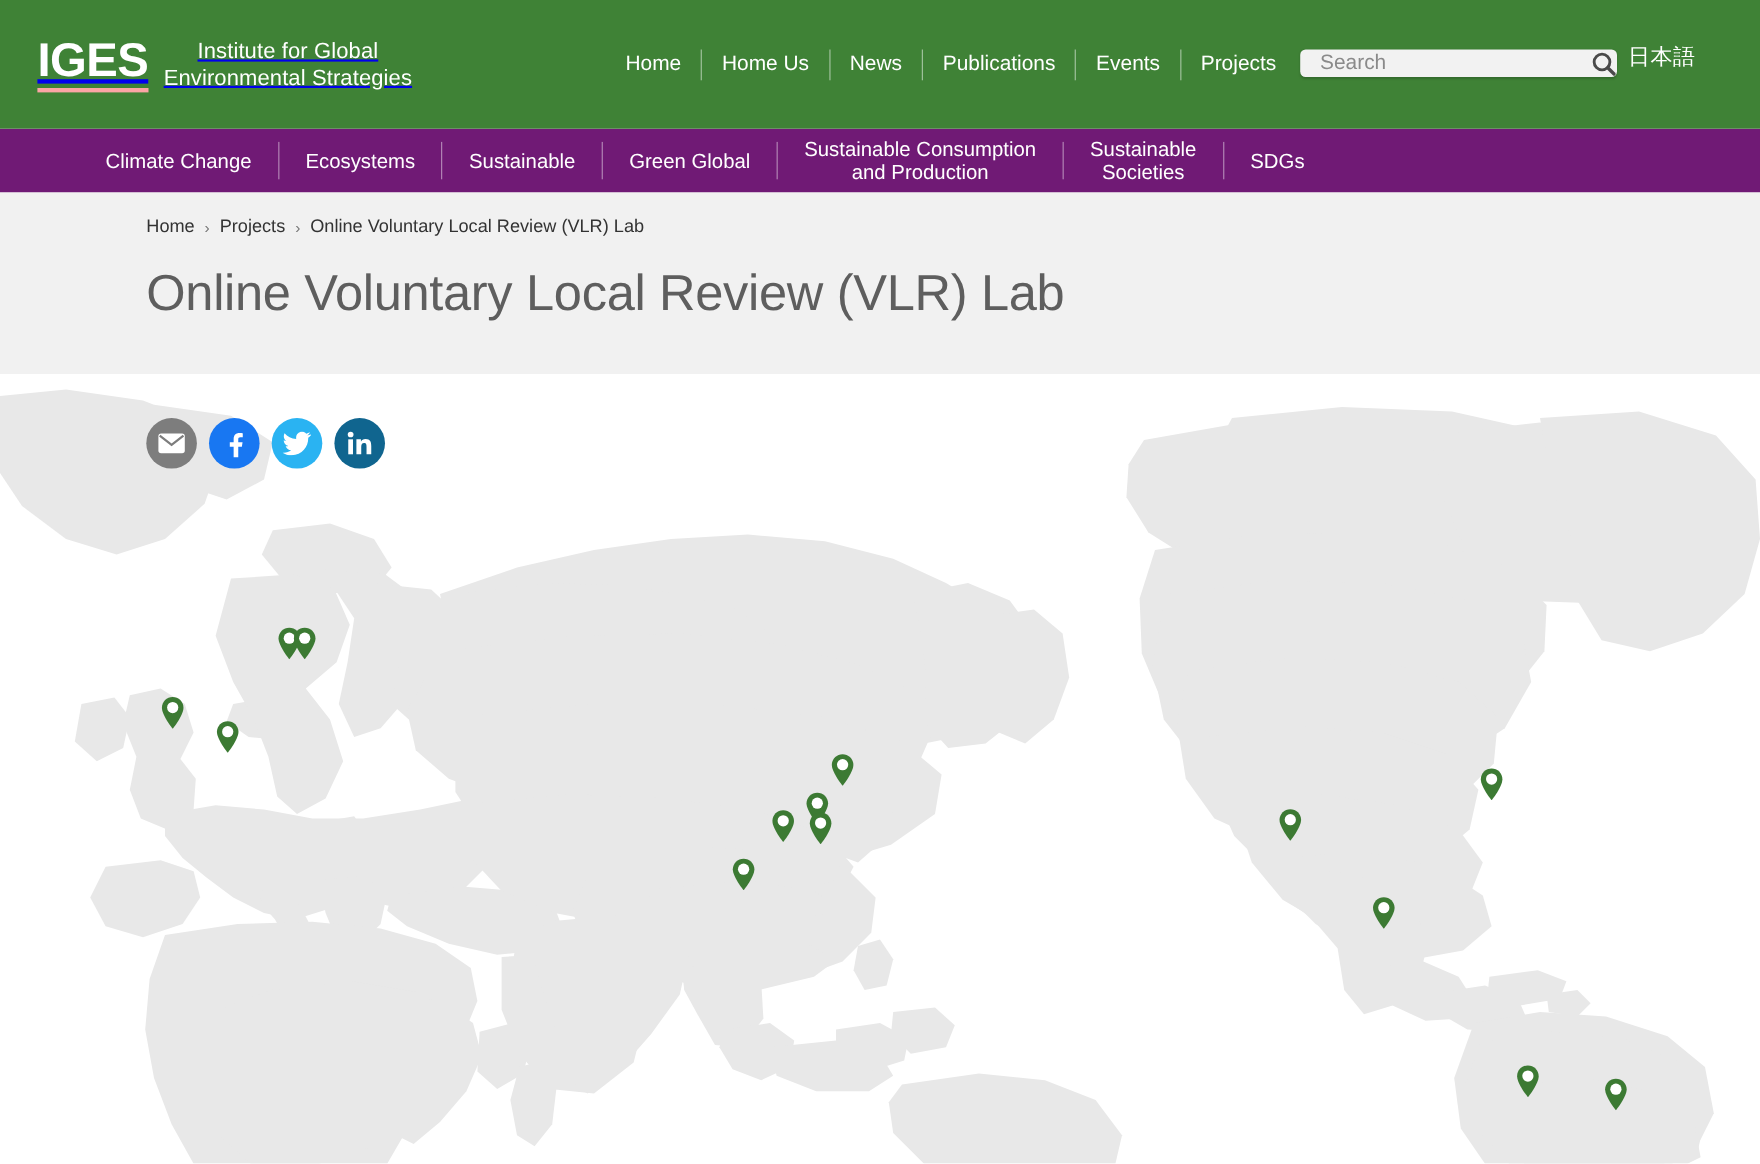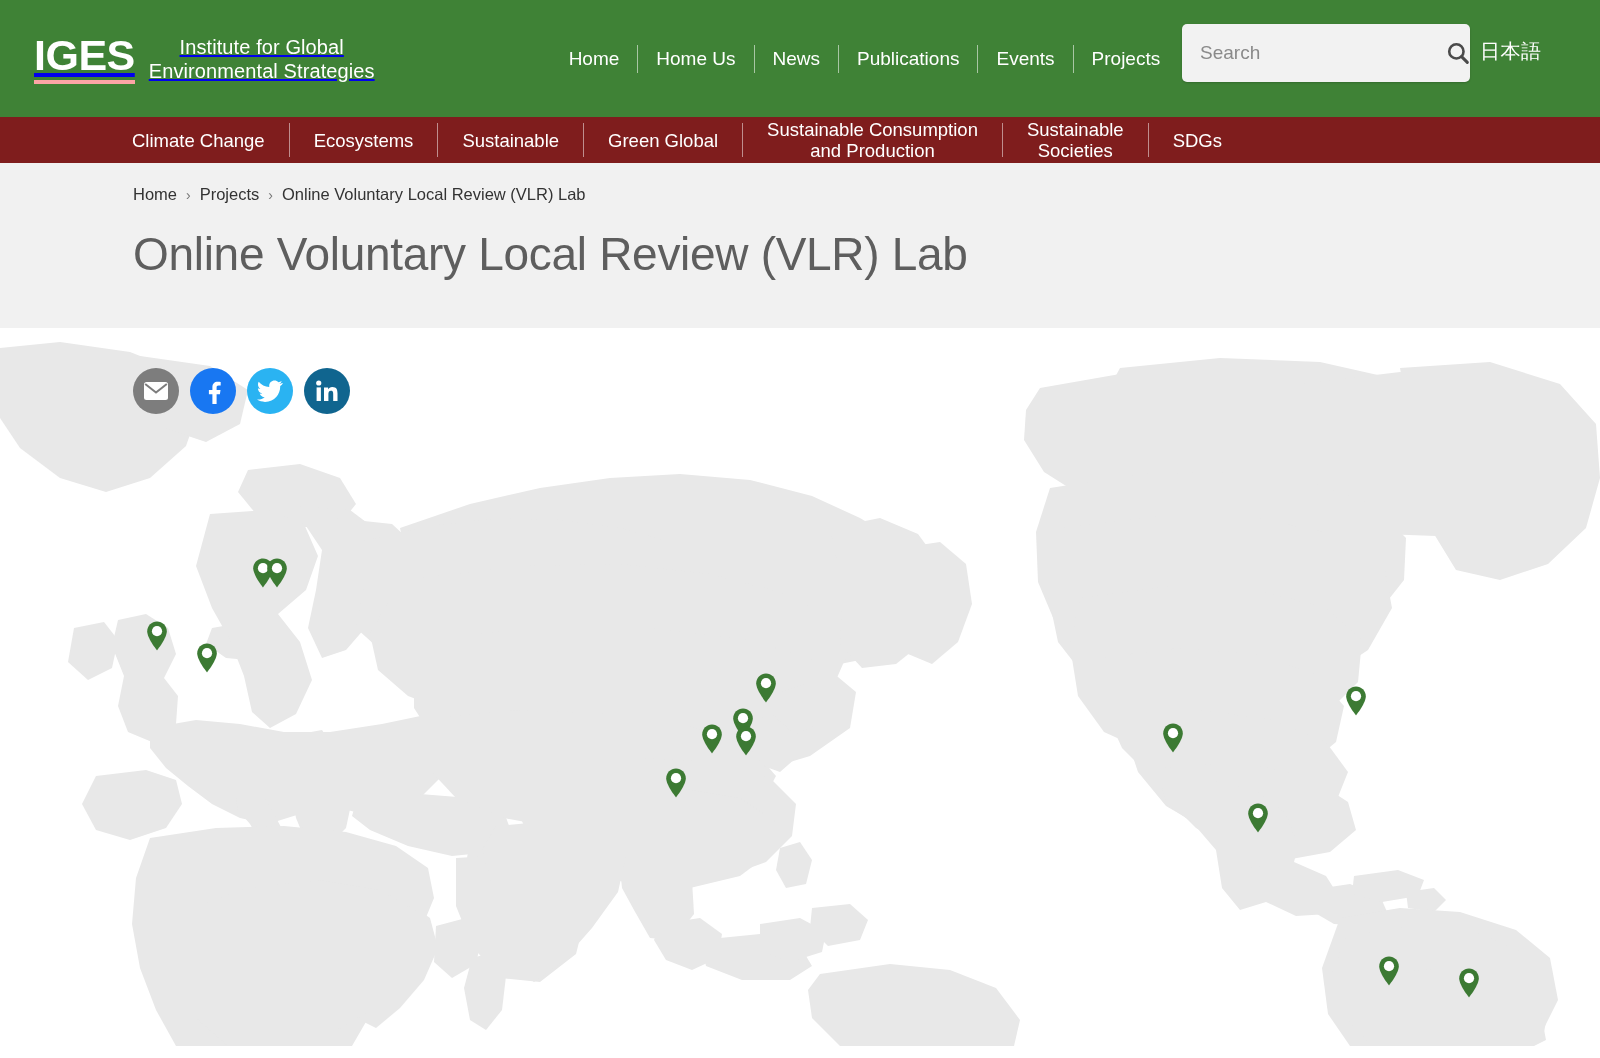--- a/index.html
+++ b/index.html
@@ -62,23 +62,23 @@
   .top-nav .sep {
     width: 1px;
     height: 28px;
     background: rgba(255,255,255,0.55);
     flex: 0 0 1px;
   }
 
   .search-box {
     position: absolute;
     left: 1182px;
-    top: 24px;
+    top: 45px;
     width: 288px;
-    height: 58px;
+    height: 25px;
     background: #f2f2f2;
     border-radius: 5px;
     display: flex;
     align-items: center;
     box-shadow: 0 1px 2px rgba(0,0,0,0.18);
   }
   .search-box input {
     flex: 1;
     border: none;
     outline: none;
@@ -104,26 +104,26 @@
     left: 1480px;
     top: 38px;
     color: #ffffff;
     font-size: 20px;
     text-decoration: none;
     letter-spacing: 0.5px;
   }
 
   
   .subnav {
-    height: 46px;
-    background: #7f1d1d;
+    height: 58px;
+    background: #701a75;
     display: flex;
     align-items: center;
     justify-content: flex-start;
-    padding-left: 108px;
+    padding-left: 72px;
   }
   .subnav a {
     color: #ffffff;
     font-size: 18.5px;
     text-decoration: none;
     padding: 0 24px;
     text-align: center;
     line-height: 21px;
     white-space: pre-line;
   }

